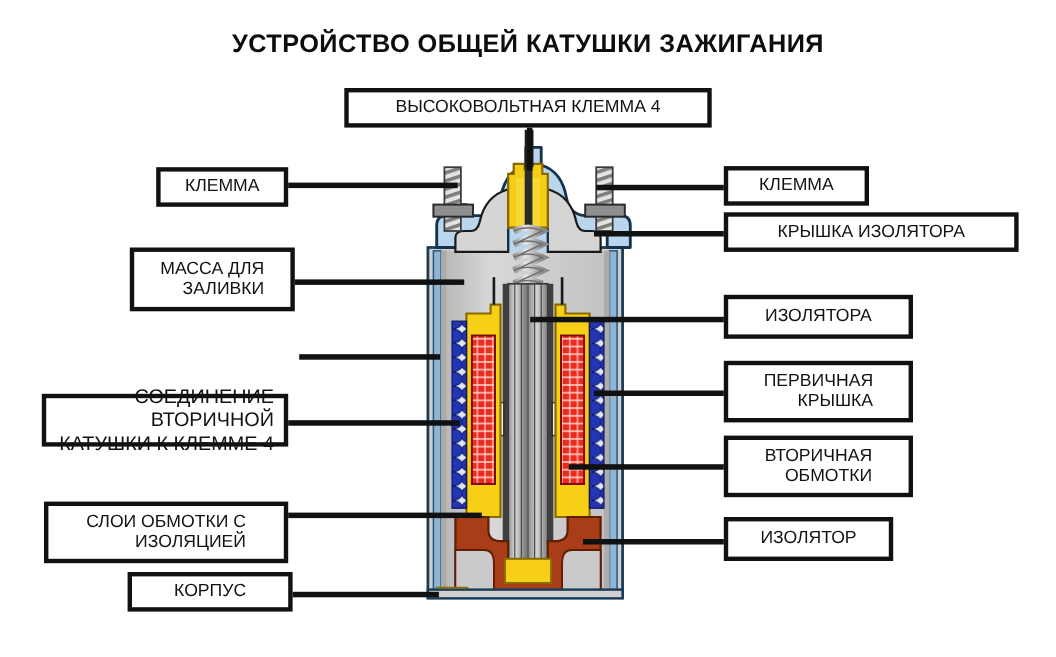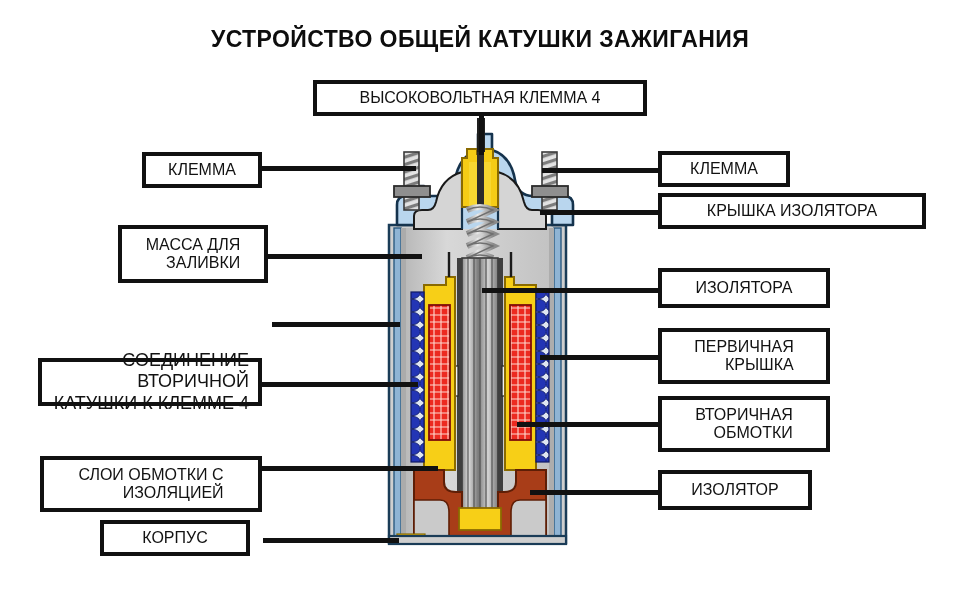--- a/index.html
+++ b/index.html
@@ -248,21 +248,21 @@
   <div class="callout small two-line" style="left:38px; top:358px; width:224px; height:48px;">
     <span class="ctext">СОЕДИНЕНИЕ ВТОРИЧНОЙ
 КАТУШКИ К КЛЕММЕ 4</span>
   </div>
 
   <div class="callout two-line" style="left:40px; top:456px; width:222px; height:56px;">
     <span class="ctext">СЛОИ ОБМОТКИ С
 ИЗОЛЯЦИЕЙ</span>
   </div>
 
-  <div class="callout" style="left:100px; top:520px; width:150px; height:36px;">
+  <div class="callout" style="left:116px; top:520px; width:150px; height:36px;">
     <span class="ctext">КОРПУС</span>
   </div>
 
   <div class="callout" style="left:658px; top:151px; width:132px; height:36px;">
     <span class="ctext">КЛЕММА</span>
   </div>
 
   <div class="callout" style="left:658px; top:193px; width:268px; height:36px;">
     <span class="ctext">КРЫШКА ИЗОЛЯТОРА</span>
   </div>

